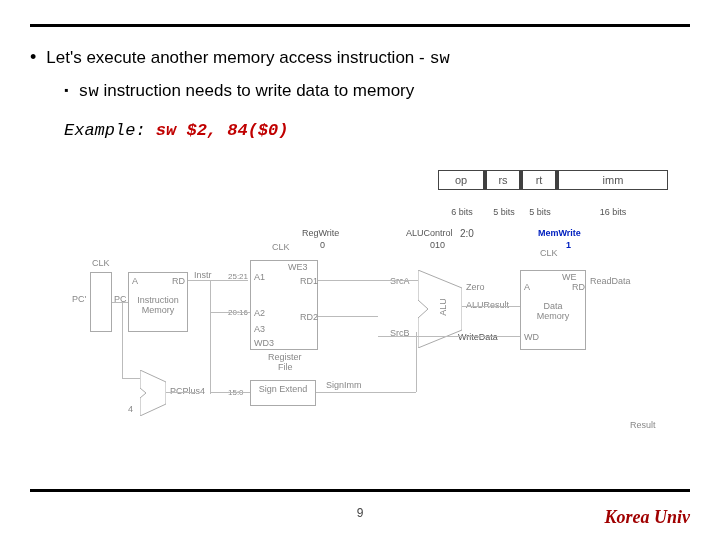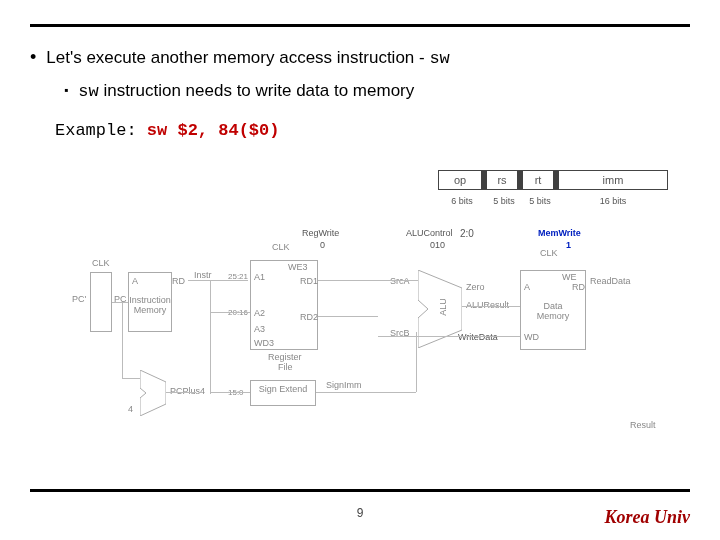--- a/index.html
+++ b/index.html
@@ -23,40 +23,40 @@
     border: none;
     border-top: 3px solid #000;
     margin: 6px 0 18px 0;
   }
   .bullets { font-size: 17px; line-height: 1.5; }
   .b1 { display: flex; gap: 10px; margin-bottom: 6px; }
   .b1 .dot { color: #000; font-size: 18px; line-height: 1.4; }
   .b2 { display: flex; gap: 10px; margin-left: 34px; margin-bottom: 14px; }
   .b2 .sq { font-size: 12px; line-height: 2; }
   .mono { font-family: "Courier New", monospace; }
-  .example { margin-left: 25px; font-family: "Courier New", monospace; font-size: 17px; }
+  .example { margin-left: 34px; font-family: "Courier New", monospace; font-size: 17px; font-style: italic; }
   .ex-label { color: #000; }
   .ex-code { color: #c00000; font-weight: bold; }
 
   .itype {
     position: absolute;
     right: 52px;
     top: 170px;
     width: 230px;
     font-family: Arial, sans-serif;
   }
   .itype-title { color: #0020c0; font-weight: bold; font-size: 13px; text-align: center; margin-bottom: 2px;}
   .itype-table { display: flex; border: 1px solid #444; height: 20px; font-size: 11px; }
-  .itype-cell { border-right: 6px solid #404040; display: flex; align-items: center; justify-content: center; color: #555; }
+  .itype-cell { border-right: 4px solid #404040; display: flex; align-items: center; justify-content: center; color: #555; }
   .itype-cell:last-child { border-right: none; }
   .itype-cell.op { width: 48px; }
   .itype-cell.rs { width: 36px; }
   .itype-cell.rt { width: 36px; }
   .itype-cell.imm { flex: 1; }
-  .itype-bits { display: flex; font-size: 9px; color: #555; margin-top: 6px; justify-content: center; }
+  .itype-bits { display: flex; font-size: 9px; color: #555; margin-top: 17px; justify-content: center; }
   .itype-bits .bop { width: 48px; text-align: center; }
   .itype-bits .brs { width: 36px; text-align: center; }
   .itype-bits .brt { width: 36px; text-align: center; }
   .itype-bits .bimm { flex: 1; text-align: center; }
 
   .diagram {
     position: absolute;
     left: 50px;
     top: 220px;
     width: 620px;
@@ -69,21 +69,21 @@
     position: absolute;
     border: 1px solid #aaa;
     background: #fff;
   }
   .lbl { position: absolute; color: #888; font-size: 9px; }
   .lbl-blue { color: #0020c0; font-weight: bold; }
   .lbl-dark { color: #555; }
 
   
   .pc-ff { left: 40px; top: 52px; width: 22px; height: 60px; }
-  .imem { left: 78px; top: 52px; width: 44px; height: 60px; text-align: center; padding-top: 22px; }
+  .imem { left: 78px; top: 52px; width: 60px; height: 60px; text-align: center; padding-top: 22px; }
   .regfile { left: 200px; top: 40px; width: 68px; height: 90px; }
   .dmem { left: 470px; top: 50px; width: 66px; height: 80px; text-align: center; }
   .signext { left: 200px; top: 160px; width: 66px; height: 26px; text-align: center; padding-top: 3px; }
 
   .wire { position: absolute; background: #bbb; }
   .wh { height: 1px; }
   .wv { width: 1px; }
 
   .hr-bot {
     position: absolute;

